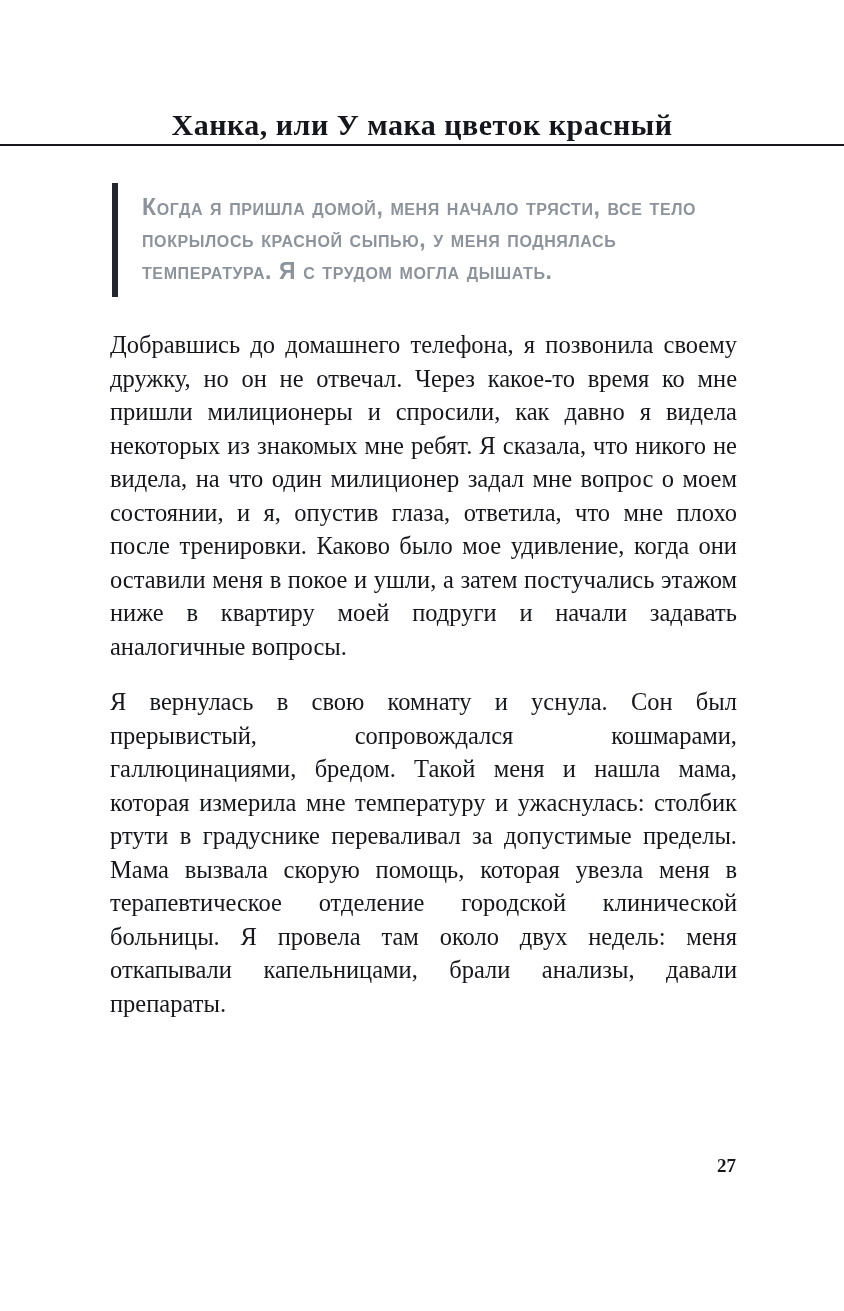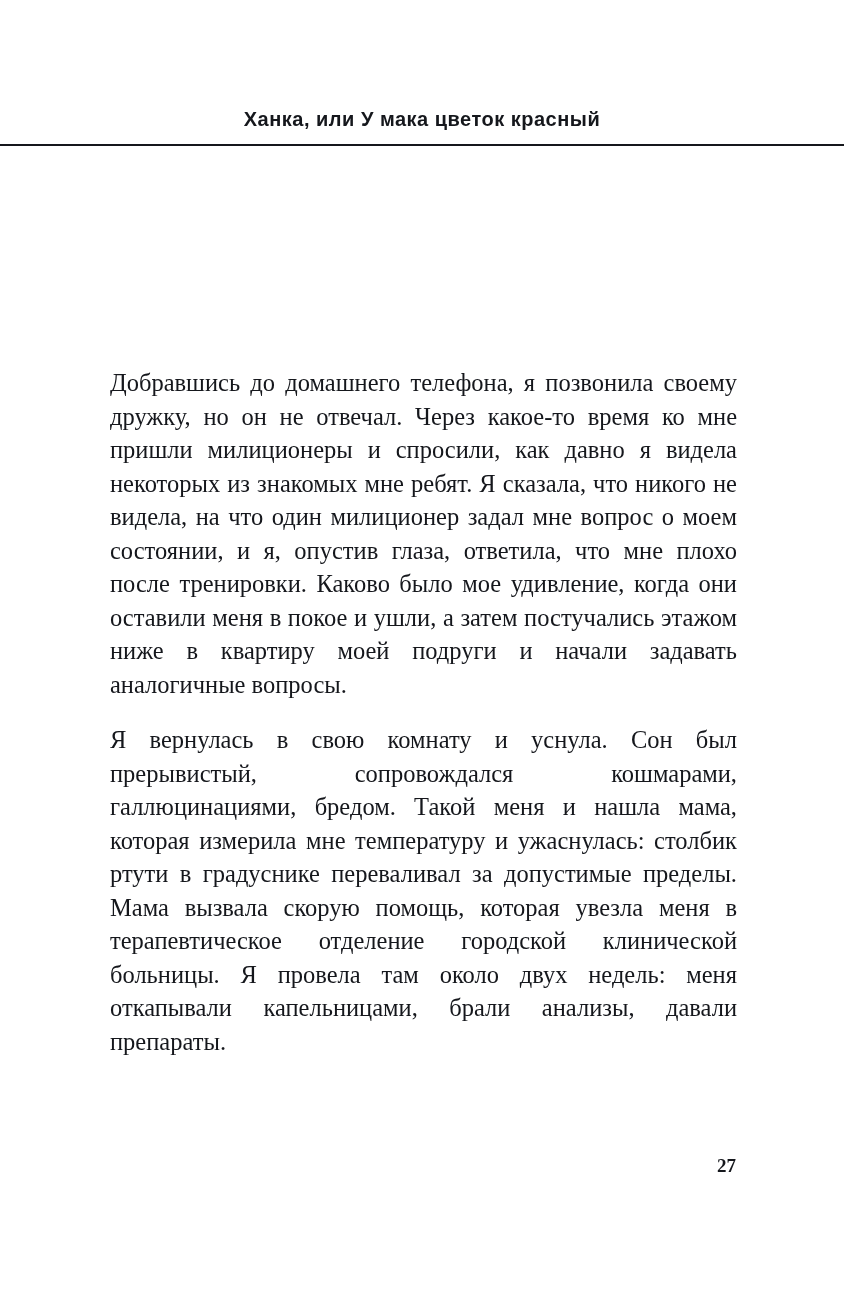--- a/index.html
+++ b/index.html
@@ -15,23 +15,23 @@
     overflow: hidden;
     font-family: "Liberation Serif", serif;
     color: #16181d;
   }
   .running-head {
     position: absolute;
     top: 108px;
     left: 0;
     width: 100%;
     text-align: center;
-    font-family: Liberation Sans, sans-serif;
+    font-family: Liberation Serif, serif;
     font-weight: 700;
-    font-size: 20px;
+    font-size: 30px;
     letter-spacing: 0.5px;
     color: #15171c;
   }
   .head-rule {
     position: absolute;
     top: 144px;
     left: 0;
     width: 844px;
     height: 2px;
     background: #15171c;
@@ -59,21 +59,20 @@
     letter-spacing: 0.6px;
     color: #8d939b;
     text-align: left;
     padding: 8px 0 10px 0;
   }
   .body-text {
     position: absolute;
     top: 328px;
     left: 110px;
     width: 627px;
-    margin-top: 38px;
   }
   .body-text p {
     margin: 0 0 22px 0;
     font-family: "Liberation Serif", serif;
     font-size: 24.5px;
     line-height: 33.5px;
     text-align: justify;
     color: #15171c;
     hyphens: auto;
     -webkit-hyphens: auto;
@@ -90,20 +89,24 @@
 </style>
 </head>
 <body>
 
 <div class="page">
 
   <div class="running-head">Ханка, или У мака цветок красный</div>
 
   <div class="head-rule"></div>
 
+  <div class="quote-block">
+    <div class="quote-bar"></div>
+    <div class="quote-text">Когда я пришла домой, меня начало трясти, все тело покрылось красной сыпью, у меня поднялась температура. Я с трудом могла дышать.</div>
+  </div>
 
   <div class="body-text">
     <p>Добравшись до домашнего телефона, я позвонила своему дружку, но он не отвечал. Через какое-то время ко мне пришли милиционеры и спросили, как давно я видела некоторых из знакомых мне ребят. Я сказала, что никого не видела, на что один милиционер задал мне вопрос о моем состоянии, и я, опустив глаза, ответила, что мне плохо после тренировки. Каково было мое удивление, когда они оставили меня в покое и ушли, а затем постучались этажом ниже в квартиру моей подруги и начали задавать аналогичные вопросы.</p>
     <p>Я вернулась в свою комнату и уснула. Сон был прерывистый, сопровождался кошмарами, галлюцинациями, бредом. Такой меня и нашла мама, которая измерила мне температуру и ужаснулась: столбик ртути в градуснике переваливал за допустимые пределы. Мама вызвала скорую помощь, которая увезла меня в терапевтическое отделение городской клинической больницы. Я провела там около двух недель: меня откапывали капельницами, брали анализы, давали препараты.</p>
   </div>
 
   <div class="page-number">27</div>
 
 </div>
 

